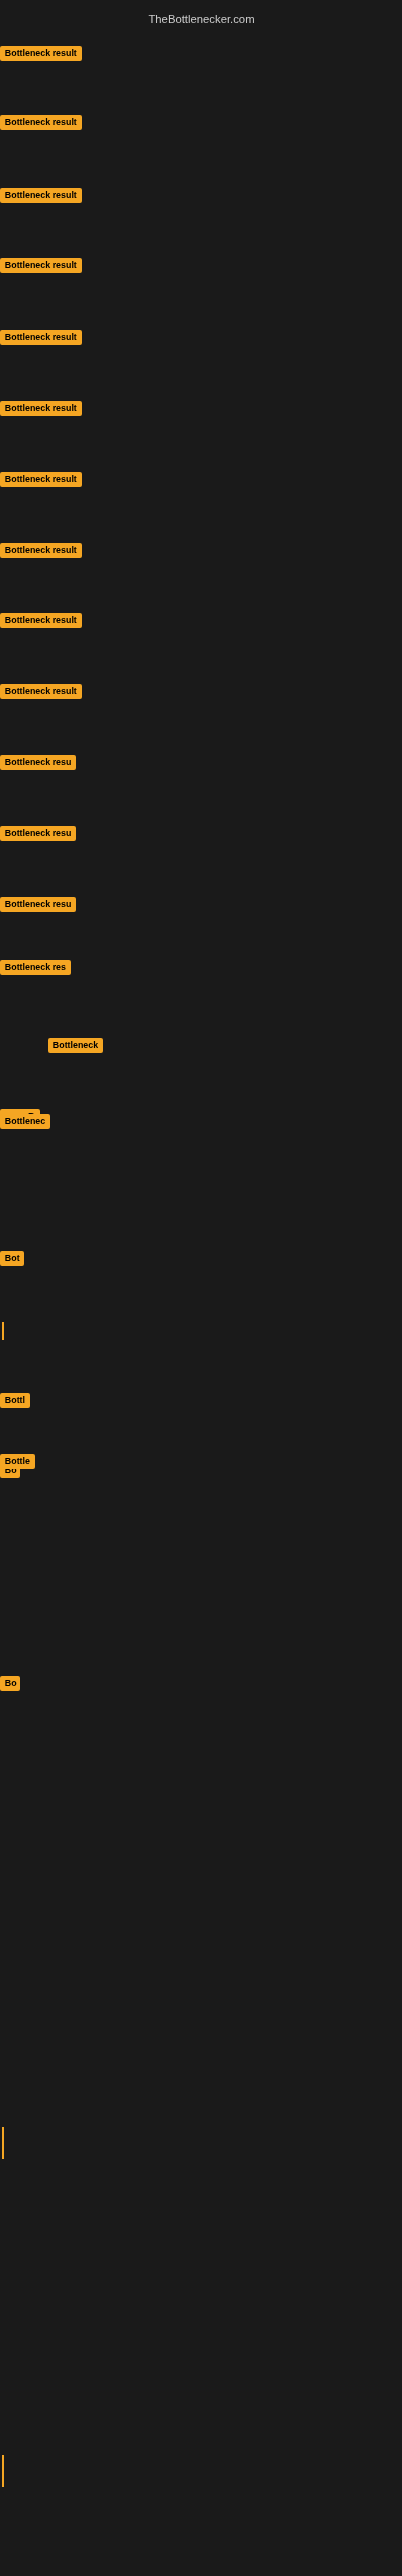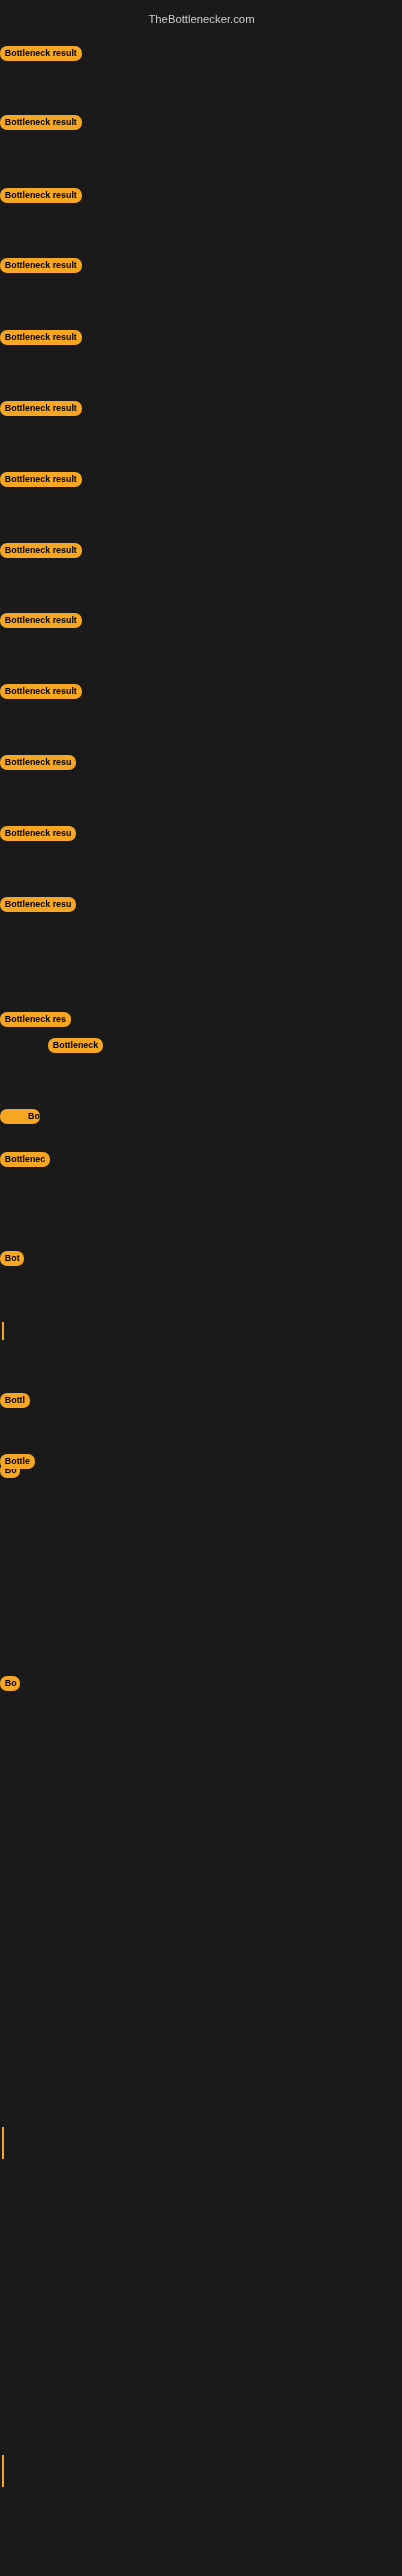--- a/index.html
+++ b/index.html
@@ -27,21 +27,21 @@
       width: 100%;
     }
 
     .bottleneck-badge {
       display: inline-block;
       background-color: #f5a623;
       color: #000000;
       font-size: 8.9px;
       font-weight: bold;
       padding: 2.4px 4.8px;
-      border-radius: 7px;
+      border-radius: 2px;
       white-space: nowrap;
       position: absolute;
       left: 0;
     }
 
     .vertical-line {
       position: absolute;
       left: 1.6px;
       width: 2.4px;
       background-color: #f5a623;
@@ -65,24 +65,24 @@
     <div class="bottleneck-badge bar-item" style="top: 258px; max-width: 120px; overflow: hidden;">Bottleneck result</div>
     <div class="bottleneck-badge bar-item" style="top: 330px; max-width: 120px; overflow: hidden;">Bottleneck result</div>
     <div class="bottleneck-badge bar-item" style="top: 401px; max-width: 118px; overflow: hidden;">Bottleneck result</div>
     <div class="bottleneck-badge bar-item" style="top: 472px; max-width: 118px; overflow: hidden;">Bottleneck result</div>
     <div class="bottleneck-badge bar-item" style="top: 543px; max-width: 118px; overflow: hidden;">Bottleneck result</div>
     <div class="bottleneck-badge bar-item" style="top: 613px; max-width: 116px; overflow: hidden;">Bottleneck result</div>
     <div class="bottleneck-badge bar-item" style="top: 684px; max-width: 114px; overflow: hidden;">Bottleneck result</div>
     <div class="bottleneck-badge bar-item" style="top: 755px; max-width: 105px; overflow: hidden;">Bottleneck resu</div>
     <div class="bottleneck-badge bar-item" style="top: 826px; max-width: 103px; overflow: hidden;">Bottleneck resu</div>
     <div class="bottleneck-badge bar-item" style="top: 897px; max-width: 101px; overflow: hidden;">Bottleneck resu</div>
-    <div class="bottleneck-badge bar-item" style="top: 1012px; max-width: 93px; overflow: hidden;">Bottleneck res</div>
+    <div class="bottleneck-badge bar-item" style="top: 960px; max-width: 93px; overflow: hidden;">Bottleneck res</div>
     <div class="bottleneck-badge bar-item" style="top: 1038px; max-width: 68px; overflow: hidden; margin-left: 48px;">Bottleneck</div>
     <div class="bottleneck-badge bar-item" style="top: 1109px; max-width: 40px; overflow: hidden; padding-left: 28px;">Bottl</div>
-    <div class="bottleneck-badge bar-item" style="top: 1152px; max-width: 63px; overflow: hidden;">Bottlenec</div>
+    <div class="bottleneck-badge bar-item" style="top: 1114px; max-width: 63px; overflow: hidden;">Bottlenec</div>
     <div class="bottleneck-badge bar-item" style="top: 1251px; max-width: 28px; overflow: hidden;">Bot</div>
     <div class="bottleneck-badge bar-item" style="top: 1393px; max-width: 32px; overflow: hidden;">Bottl</div>
     <div class="bottleneck-badge bar-item" style="top: 1463px; max-width: 20px; overflow: hidden;">Bo</div>
     <div class="bottleneck-badge bar-item" style="top: 1454px; max-width: 44px; overflow: hidden;">Bottle</div>
     <div class="bottleneck-badge bar-item" style="top: 1676px; max-width: 20px; overflow: hidden;">Bo</div>
     <div class="vertical-line" style="top: 1322px; height: 17.7px;"></div>
     <div class="vertical-line" style="top: 2127px; height: 32px;"></div>
     <div class="vertical-line" style="top: 2455px; height: 32px;"></div>
   </div>
 

